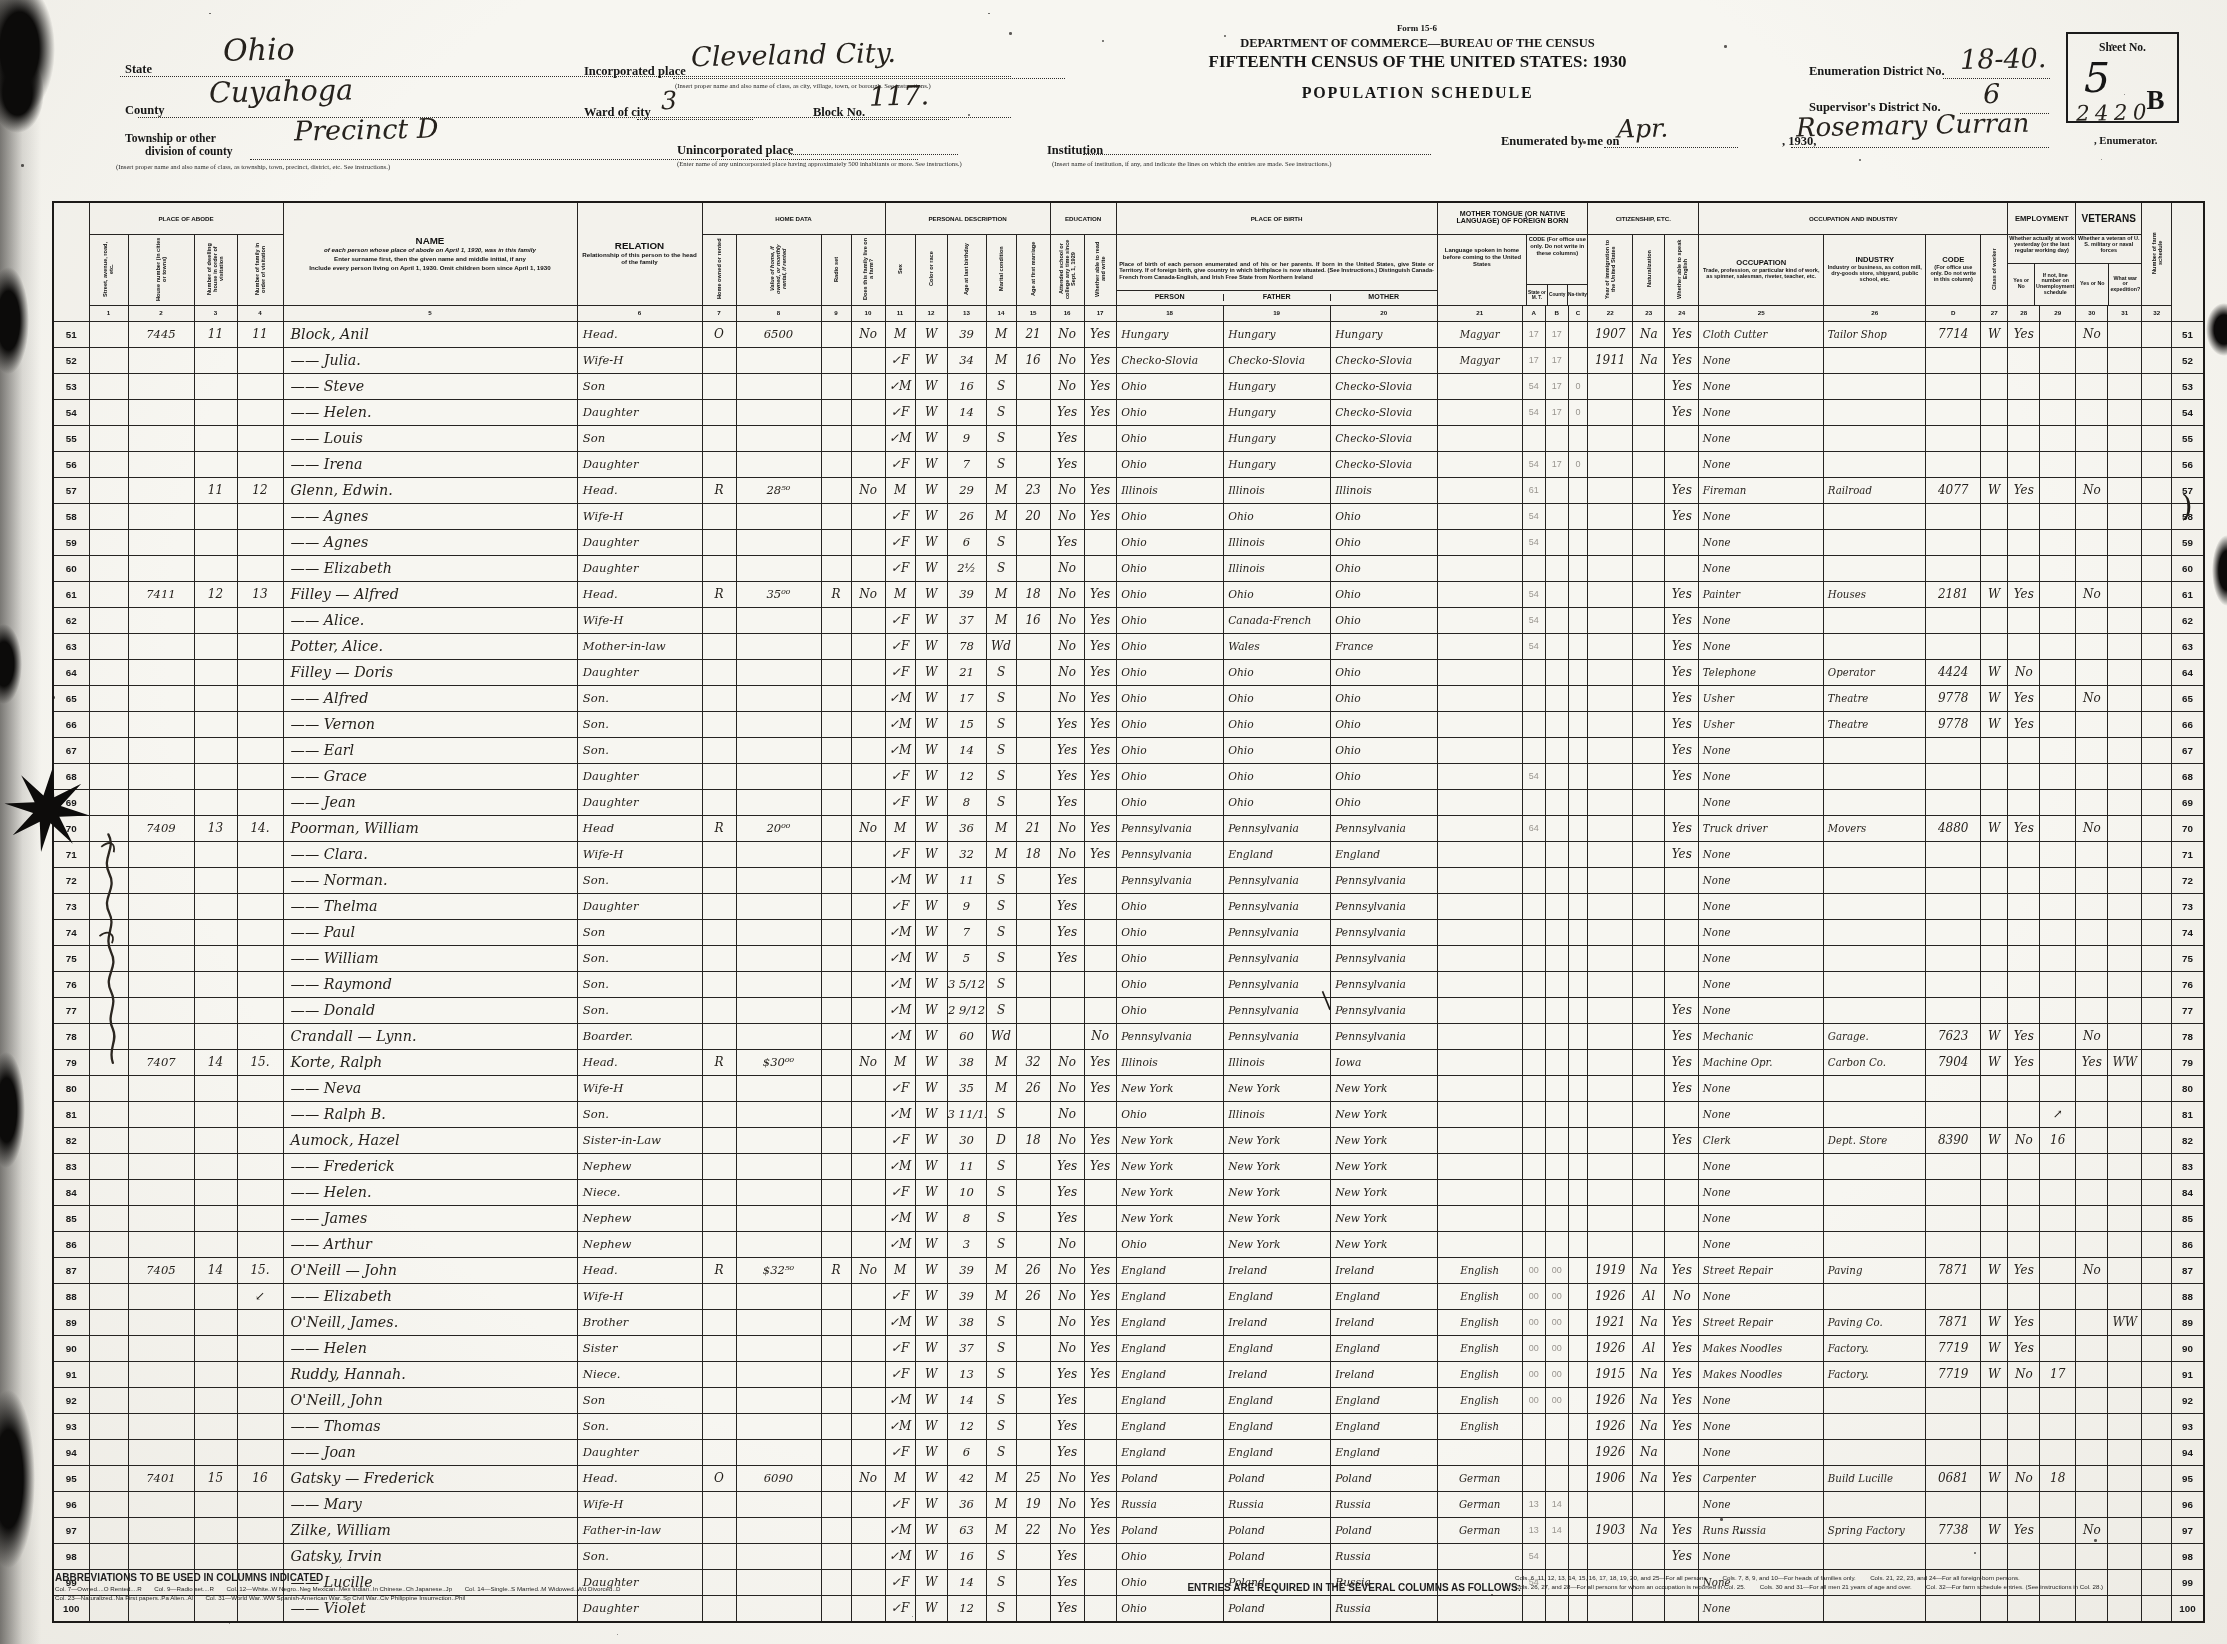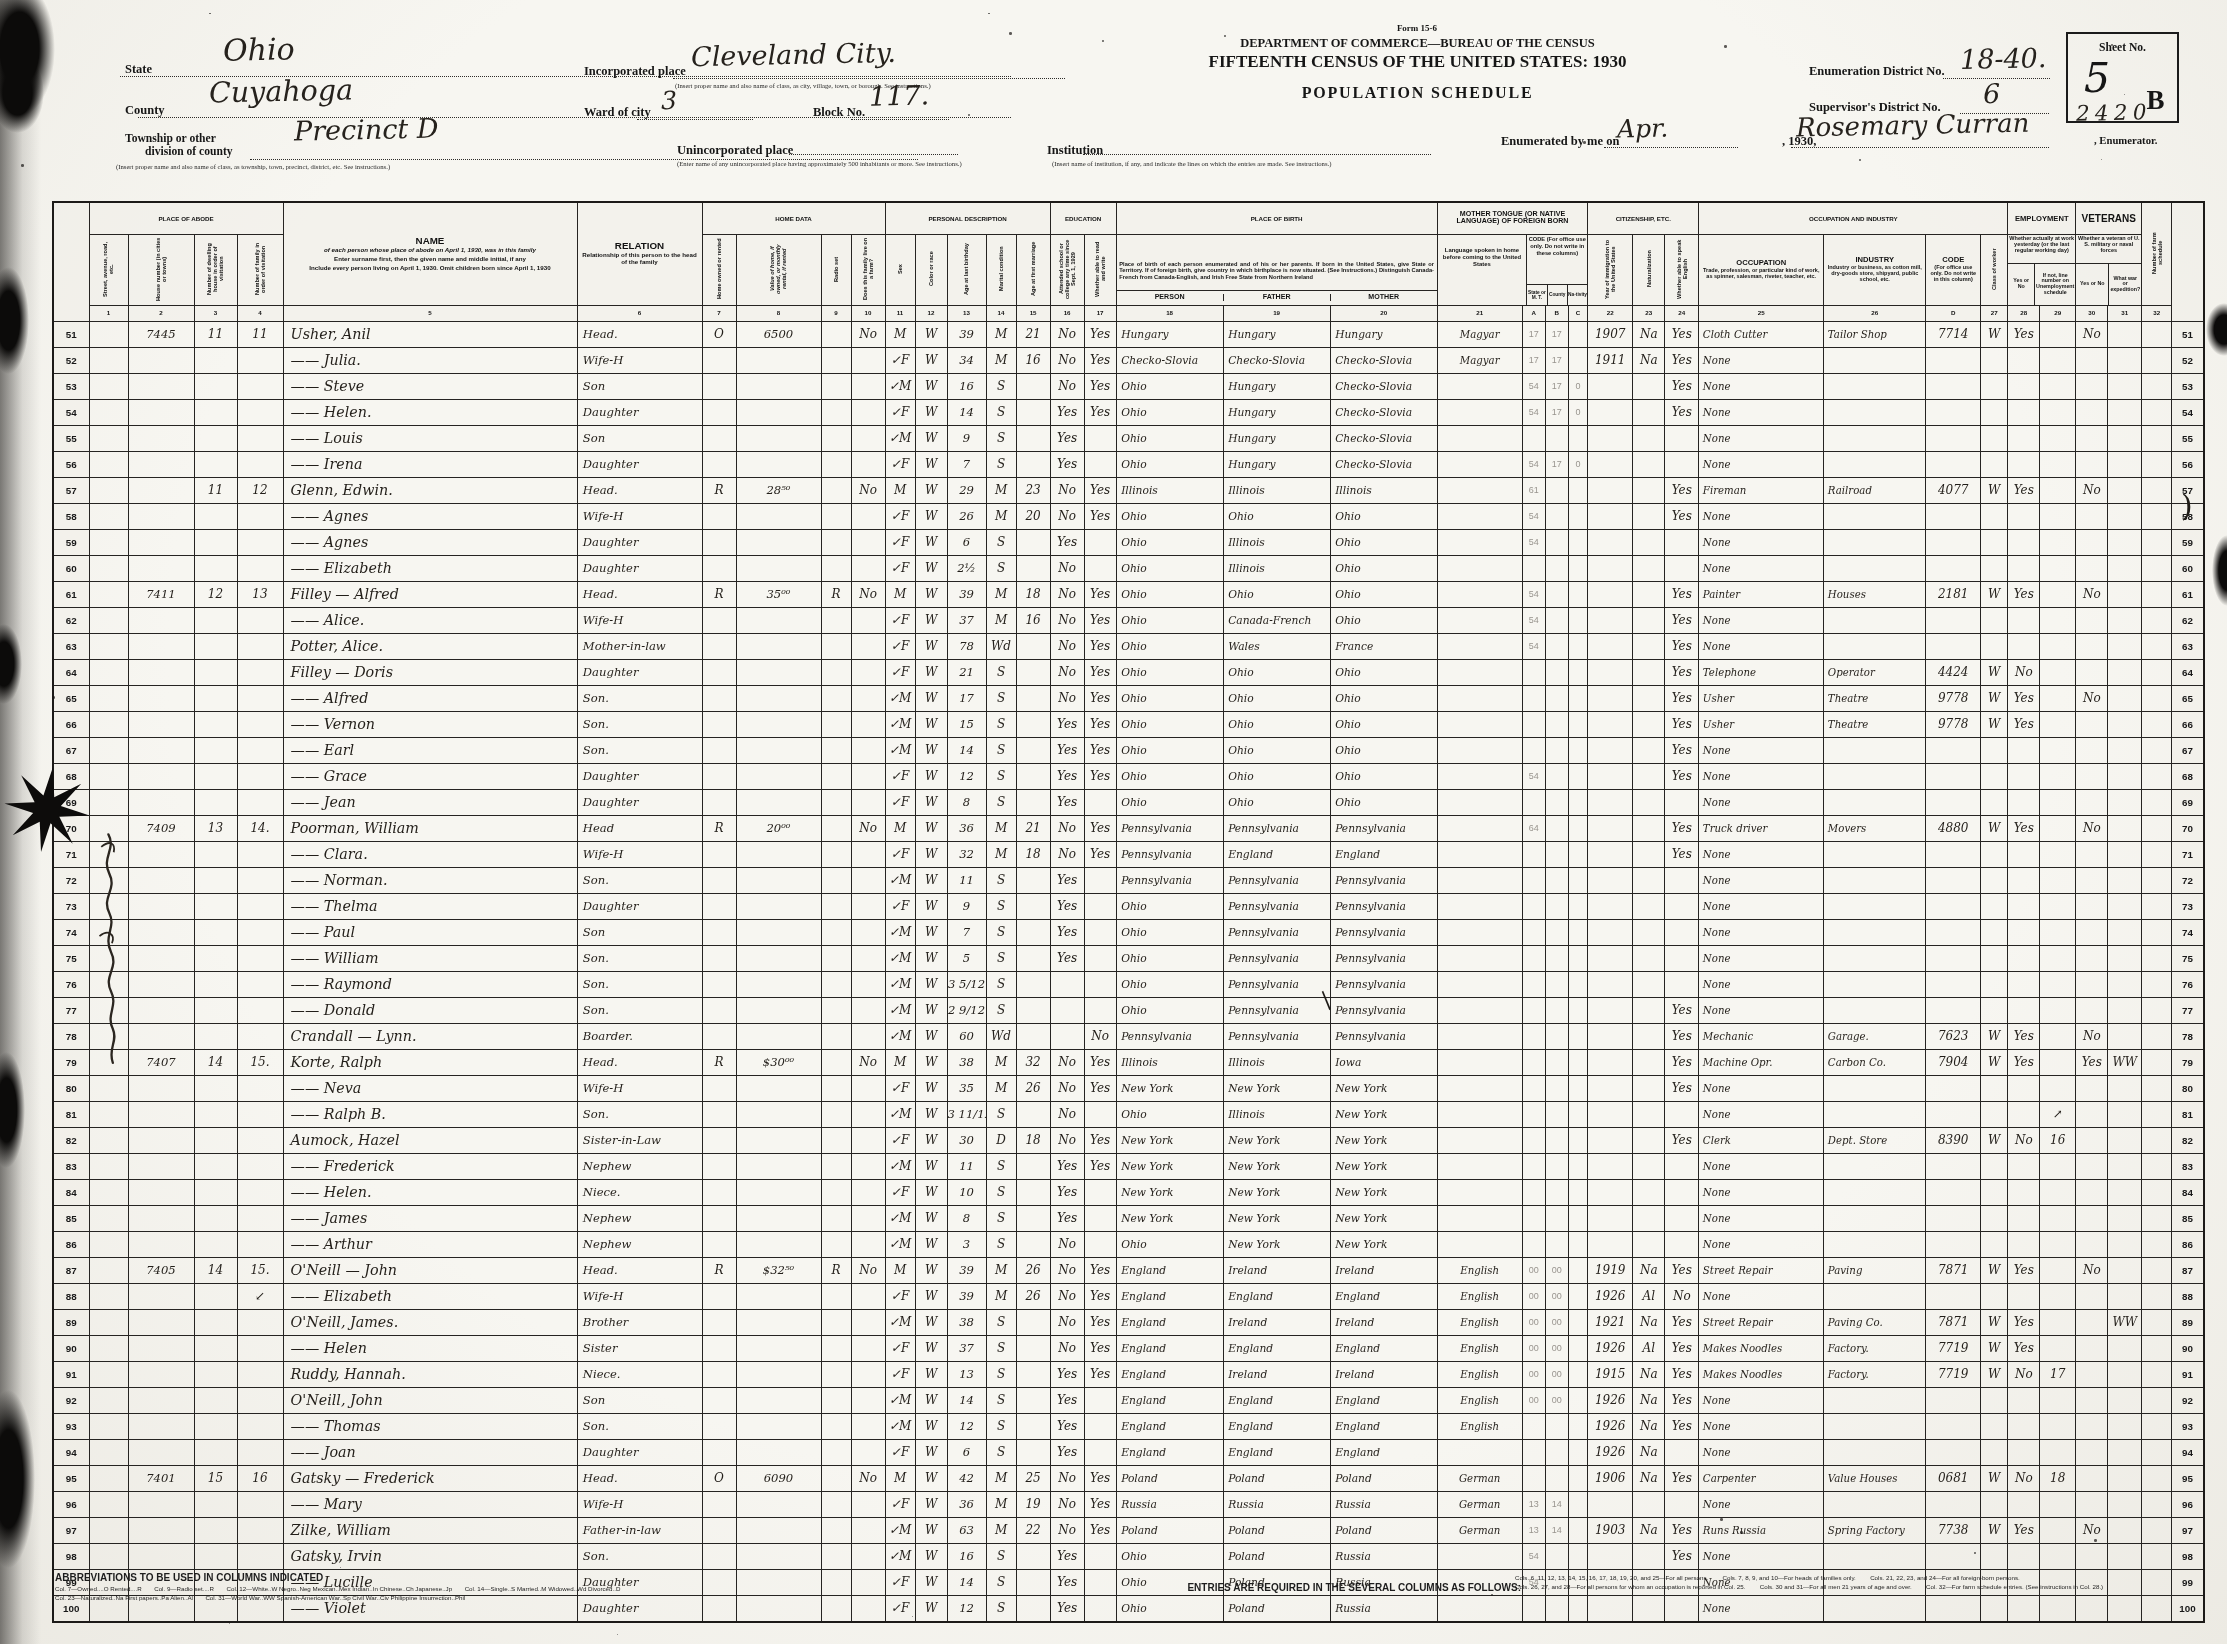--- a/index.html
+++ b/index.html
@@ -325,21 +325,21 @@
           <th>32</th>
         </tr>
     </thead>
     <tbody>
         <tr>
           <td class="rn">51</td>
           <td class="st bl"></td>
           <td class="hw n-house">7445</td>
           <td class="hw">11</td>
           <td class="hw">11</td>
-          <td class="hw n-name bl">Usher, Anil</td>
+          <td class="hw n-name bl">Block, Anil</td>
           <td class="hw n-rel bl">Head.</td>
           <td class="hw bl">O</td>
           <td class="hw n-val">6500</td>
           <td class="hw"></td>
           <td class="hw">No</td>
           <td class="hw bl">M</td>
           <td class="hw">W</td>
           <td class="hw n-age">39</td>
           <td class="hw">M</td>
           <td class="hw">21</td>
@@ -2109,21 +2109,21 @@
           <td class="hw n-pb">Poland</td>
           <td class="hw n-pb">Poland</td>
           <td class="hw n-lang bl">German</td>
           <td class="pc"></td>
           <td class="pc"></td>
           <td class="pc"></td>
           <td class="hw bl">1906</td>
           <td class="hw">Na</td>
           <td class="hw">Yes</td>
           <td class="hw n-occ bl">Carpenter</td>
-          <td class="hw n-occ">Value Houses</td>
+          <td class="hw n-occ">Build Lucille</td>
           <td class="hw">0681</td>
           <td class="hw">W</td>
           <td class="hw bl">No</td>
           <td class="hw">18</td>
           <td class="hw bl"></td>
           <td class="hw"></td>
           <td class="bl"></td>
           <td class="rn bl">95</td>
         </tr>
         <tr>

